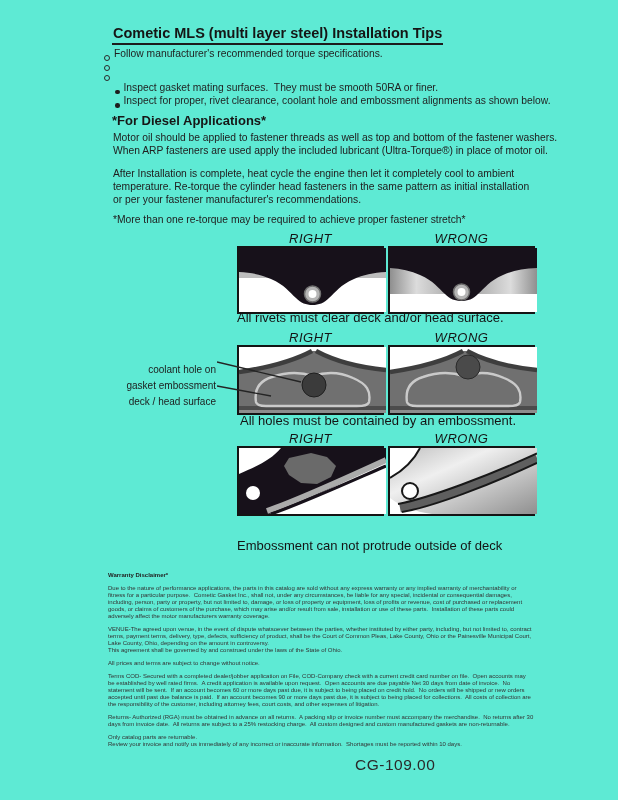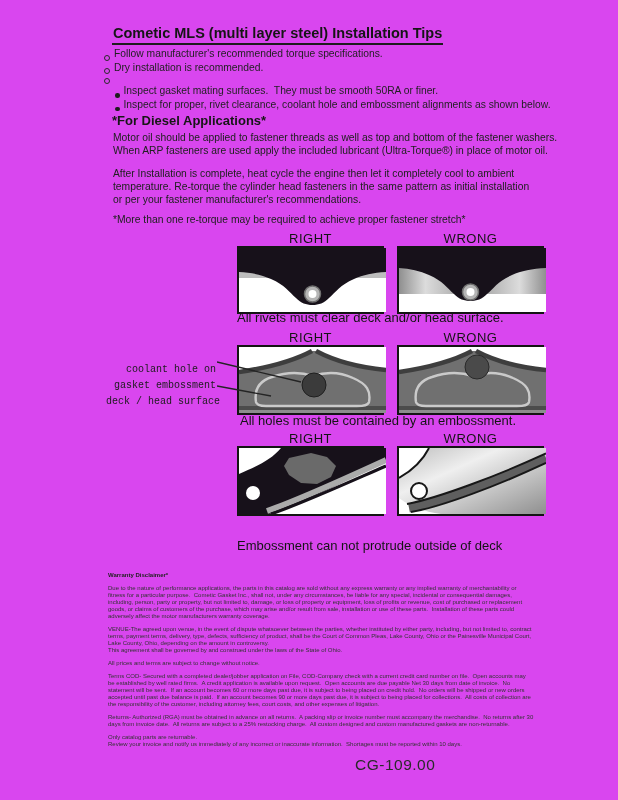--- a/index.html
+++ b/index.html
@@ -1,17 +1,17 @@
 <!DOCTYPE html>
 <html><head>
 <meta charset="utf-8">
 <style>
   html,body{margin:0;padding:0;background:#e9e9e9;}
   .page{
-    position:relative;width:618px;height:800px;background:#d946ef;
+    position:relative;width:618px;height:800px;background:#5eead4;
     font-family:"Liberation Sans",sans-serif;color:#1f1f1f;overflow:hidden;
   }
   .abs{position:absolute;}
   
   .title{
     left:112px;top:25px;font-size:14.5px;font-weight:bold;color:#151515;
     border-bottom:2px solid #1c1c1c;padding:0 1px 2px 1px;white-space:pre;
   }
   
   .tips{left:104px;top:47px;width:500px;font-size:10.3px;line-height:13.5px;}
@@ -25,29 +25,29 @@
     width:4.5px;height:4.5px;background:#1d1d1d;border-radius:50%;
     margin:4px 4px 0 0;flex:0 0 auto;
   }
   
   .diesel-h{left:112px;top:113px;font-size:13px;font-weight:bold;color:#161616;white-space:pre;}
   .para{font-size:10.3px;line-height:13px;white-space:pre;color:#202020;}
   .p1{left:113px;top:131px;}
   .p2{left:113px;top:167px;}
   .p3{left:113px;top:213px;}
   
-  .figrow{display:flex;gap:13px;}
+  .figrow{display:flex;gap:4px;font-style:italic;}
   .panel{width:147px;}
   .panel-label{
     text-align:center;font-size:13px;color:#141414;letter-spacing:.5px;
     height:15px;line-height:15px;white-space:pre;
   }
   .panel-box{border:2px solid #141414;background:#fff;font-size:0;line-height:0;}
   .caption{font-size:13px;color:#141414;line-height:12px;white-space:pre;}
-  .fig2-lbl{font-size:10px;line-height:10.5px;color:#1c1c1c;text-align:right;white-space:pre;font-family:Liberation Mono, monospace;}
+  .fig2-lbl{font-size:10px;line-height:10.5px;color:#1c1c1c;text-align:right;white-space:pre;}
   .footer-code{
     left:355px;top:756px;font-size:15.5px;color:#2a2a2a;letter-spacing:.5px;white-space:pre;
   }
   
   .warranty{left:108px;top:572px;width:426px;font-size:6px;line-height:7px;color:#333;}
   .warranty .wp{margin:0 0 6px 0;white-space:pre-wrap;}
   .warranty .wh{font-weight:bold;color:#222;margin:0 0 6px 0;white-space:pre;}
 </style>
 </head>
 <body>
@@ -56,21 +56,20 @@
 
   <div class="abs title">Cometic MLS (multi layer steel) Installation Tips</div>
 
   <div class="abs tips">
     <div class="tip-row">
       <span class="b-open"></span>
       <span>Follow manufacturer's recommended torque specifications.</span>
     </div>
     <div class="tip-row">
       <span class="b-open"></span>
-      <span>Dry installation is recommended.</span>
     </div>
     <div class="tip-row">
       <span class="b-open"></span>
     </div>
     <div class="tip-row sub">
       <span class="b-fill"></span>
       <span>Inspect gasket mating surfaces.  They must be smooth 50RA or finer.</span>
     </div>
     <div class="tip-row sub">
       <span class="b-fill"></span>

